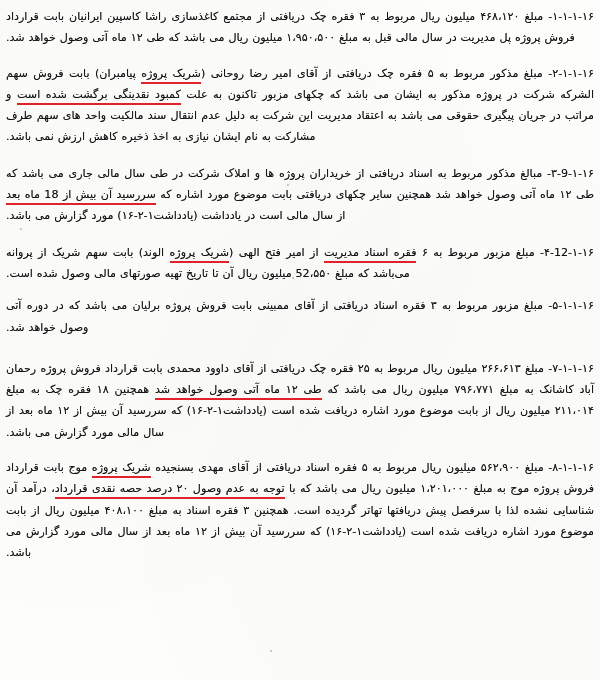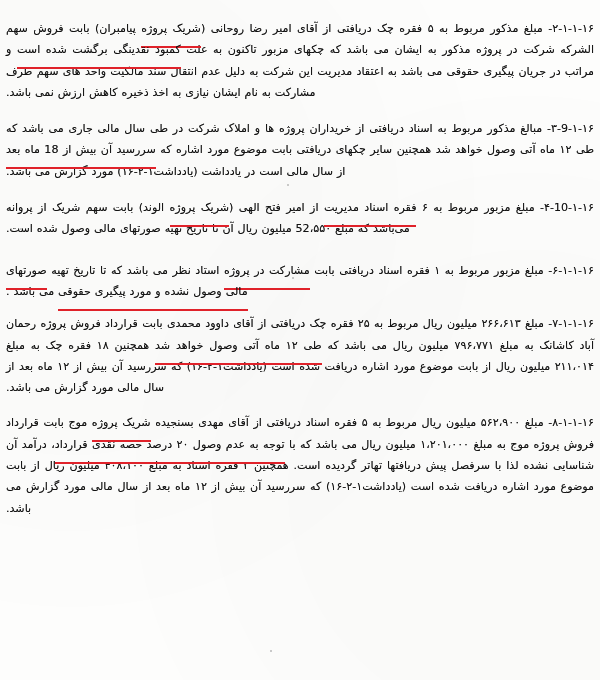--- a/index.html
+++ b/index.html
@@ -46,21 +46,21 @@
   }
 
   .gap-sm { height: 9px; }
   .gap-md { height: 12px; }
   .gap-lg { height: 13px; }
 
   
   .hl {
     position: relative;
     display: inline;
-    padding-bottom: 13px;
+    padding-bottom: 4px;
     background-image: linear-gradient(to top, #e0222a 0, #e0222a 2.1px, transparent 2.1px);
     background-repeat: repeat-x;
     background-position: 0 100%;
     background-size: 100% 100%;
   }
 
   
   .grain {
     position: absolute;
     inset: 0;
@@ -84,34 +84,35 @@
 <div class="page">
   <div class="grain"></div>
 
   <span class="speck" style="left:287px; top:184px; width:2px; height:2px;"></span>
   <span class="speck" style="left:20px; top:228px; width:2px; height:2px;"></span>
   <span class="speck" style="left:292px; top:277px; width:2px; height:2px;"></span>
   <span class="speck" style="left:270px; top:650px; width:2px; height:2px;"></span>
 
   <div class="page-inner">
 
+    <p class="para"><span>۱-۱-۱-۱۶- مبلغ ۴۶۸،۱۲۰ میلیون ریال مربوط به ۳ فقره چک دریافتی از مجتمع کاغذسازی راشا کاسپین ایرانیان بابت قرارداد فروش پروژه پل مدیریت در سال مالی قبل به مبلغ ۱،۹۵۰،۵۰۰ میلیون ریال می باشد که طی ۱۲ ماه آتی وصول خواهد شد.</span></p>
     <div class="gap-md"></div>
 
     <p class="para"><span>۲-۱-۱-۱۶- مبلغ مذکور مربوط به ۵  فقره چک دریافتی از آقای امیر رضا روحانی (</span><span class="hl">شریک پروژه</span><span> پیامبران) بابت فروش سهم الشرکه شرکت در پروژه مذکور به ایشان می باشد که چکهای مزبور تاکنون به علت </span><span class="hl">کمبود نقدینگی برگشت شده است</span><span> و مراتب در جریان پیگیری حقوقی می باشد به اعتقاد مدیریت این شرکت  به دلیل عدم انتقال سند مالکیت واحد های سهم طرف مشارکت به نام ایشان نیازی به اخذ ذخیره کاهش ارزش نمی باشد.</span></p>
     <div class="gap-lg"></div>
 
     <p class="para"><span>۳-9-۱-۱۶- مبالغ مذکور مربوط به اسناد دریافتی از خریداران پروژه ها و املاک شرکت در طی سال مالی جاری می باشد که طی ۱۲ ماه آتی وصول خواهد شد همچنین سایر چکهای دریافتی بابت موضوع مورد اشاره که </span><span class="hl">سررسید آن بیش از 18 ماه بعد</span><span> از سال مالی است در یادداشت (یادداشت۱-۲-۱۶) مورد گزارش می باشد.</span></p>
     <div class="gap-lg"></div>
 
-    <p class="para"><span>۴-10-۱-۱۶- مبلغ مزبور مربوط به ۶ </span><span class="hl">فقره اسناد مدیریت</span><span> از امیر فتح الهی (</span><span class="hl">شریک پروژه</span><span> الوند) بابت سهم شریک از پروانه می‌باشد که مبلغ 52،۵۵۰ میلیون ریال آن تا تاریخ تهیه صورتهای مالی وصول شده است.</span></p>
+    <p class="para"><span>۴-12-۱-۱۶- مبلغ مزبور مربوط به ۶ </span><span class="hl">فقره اسناد مدیریت</span><span> از امیر فتح الهی (</span><span class="hl">شریک پروژه</span><span> الوند) بابت سهم شریک از پروانه می‌باشد که مبلغ 52،۵۵۰ میلیون ریال آن تا تاریخ تهیه صورتهای مالی وصول شده است.</span></p>
     <div class="gap-sm"></div>
 
+    <p class="para"><span>۵-۱-۱-۱۶- مبلغ مزبور مربوط به ۳ فقره اسناد دریافتی از آقای ممبینی بابت فروش پروژه برلیان می باشد که در دوره آتی وصول خواهد شد.</span></p>
     <div class="gap-sm"></div>
 
-    <p class="para"><span>۶-۱-۱-۱۶- مبلغ مزبور مربوط به ۱ فقره اسناد دریافتی بابت </span><span class="hl">مشارکت در پروژه</span><span> استاد نظر می باشد که تا تاریخ تهیه </span><span class="hl">صورتهای مالی وصول نشده و مورد پیگیری حقوقی</span><span> می باشد .</span></p>
     <div class="gap-sm"></div>
 
     <p class="para"><span>۷-۱-۱-۱۶- مبلغ ۲۶۶،۶۱۳ میلیون ریال مربوط به ۲۵ فقره چک دریافتی از آقای داوود محمدی بابت قرارداد فروش پروژه رحمان آباد کاشانک به مبلغ ۷۹۶،۷۷۱ میلیون ریال می باشد که </span><span class="hl">طی ۱۲ ماه آتی وصول خواهد شد</span><span> همچنین ۱۸ فقره چک به مبلغ ۲۱۱،۰۱۴ میلیون ریال از بابت موضوع مورد اشاره دریافت شده است (یادداشت۱-۲-۱۶) که سررسید آن بیش از ۱۲ ماه بعد از سال مالی مورد گزارش می باشد.</span></p>
     <div class="gap-md"></div>
 
     <p class="para"><span>۸-۱-۱-۱۶- مبلغ ۵۶۲،۹۰۰ میلیون ریال مربوط به ۵ فقره اسناد دریافتی از آقای مهدی بسنجیده </span><span class="hl">شریک پروژه</span><span> موج بابت قرارداد فروش پروژه موج به مبلغ ۱،۲۰۱،۰۰۰ میلیون ریال می باشد که با </span><span class="hl">توجه به عدم وصول ۲۰ درصد حصه نقدی قرارداد</span><span>، درآمد آن شناسایی نشده لذا با سرفصل پیش دریافتها تهاتر گردیده است. همچنین ۳ فقره اسناد به مبلغ ۴۰۸،۱۰۰ میلیون ریال از بابت موضوع مورد اشاره دریافت شده است (یادداشت۱-۲-۱۶) که سررسید آن بیش از ۱۲ ماه بعد از سال مالی مورد گزارش می باشد.</span></p>
 
   </div>
 </div>
 

